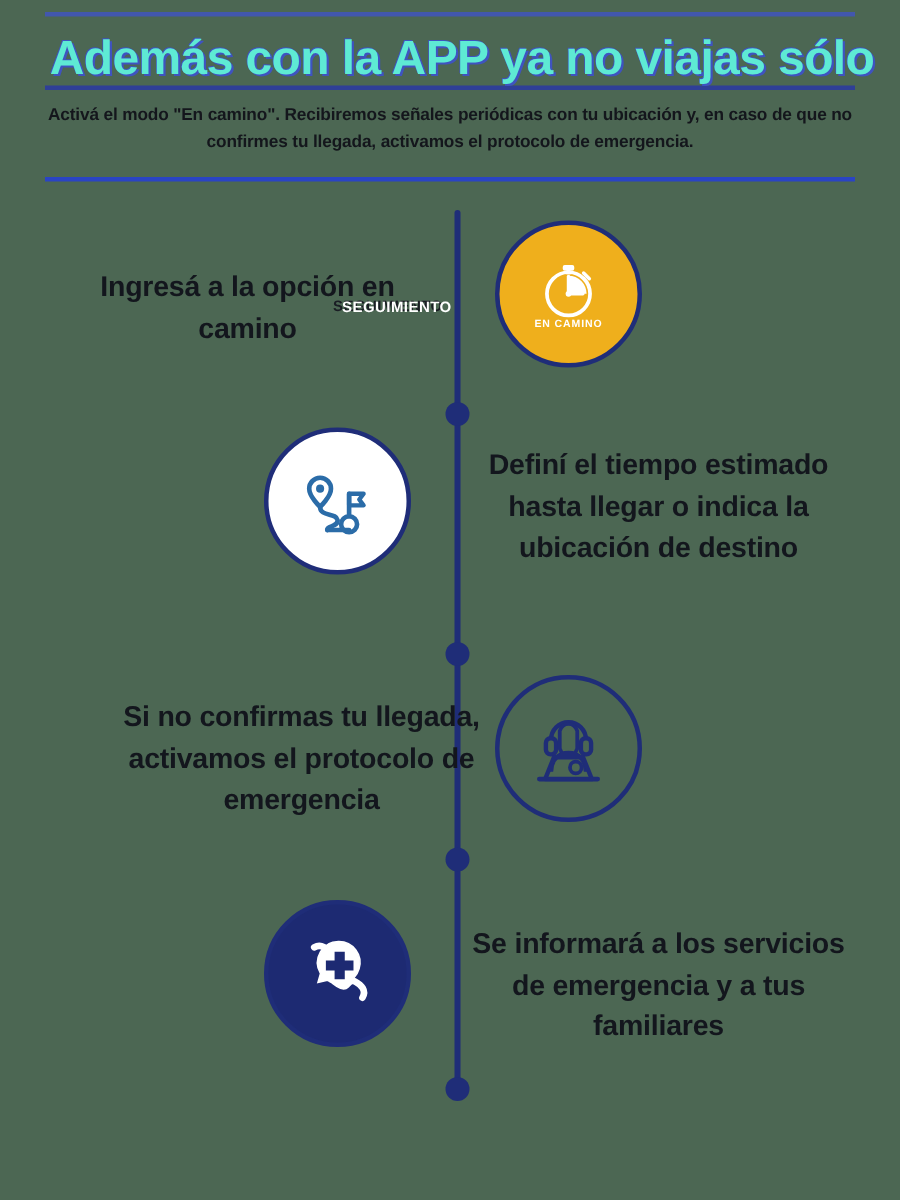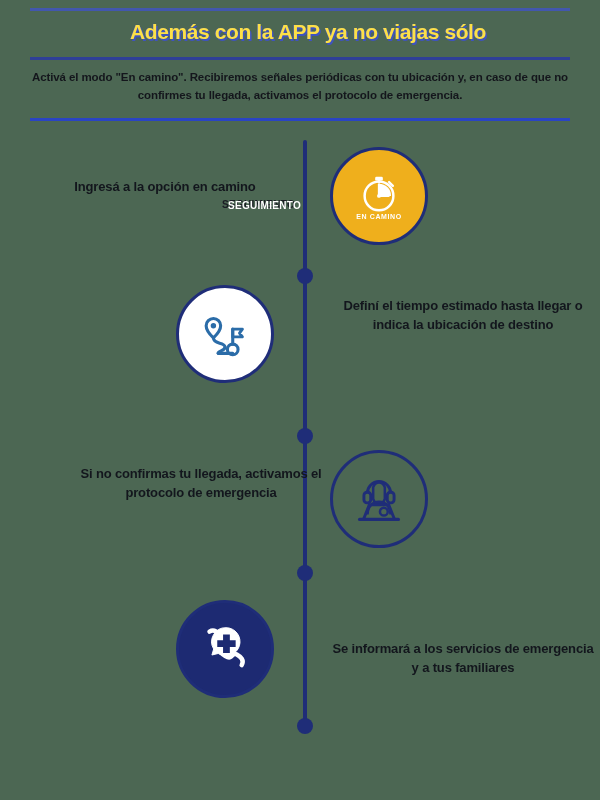--- a/index.html
+++ b/index.html
@@ -13,22 +13,22 @@
 
   
   .divider{position:absolute;left:30px;width:540px;background:#3b4fa8;}
   #div-top{top:8px;height:3px;background:#4257ad;}
   #div-mid{top:57px;height:3px;background:#2f3f97;}
   #div-bot{top:118px;height:3px;background:#2a44c4;}
 
   .title{
     position:absolute;left:16px;right:0;top:20px;
     text-align:center;
-    font-size:21px;font-weight:bold;letter-spacing:-.4px;
-    color:#fde047;
+    font-size:32px;font-weight:bold;letter-spacing:-.4px;
+    color:#5eead4;
     text-shadow:1.5px 1.5px 0 #3f53c0, -0.5px -0.5px 0 #3f53c0;
     white-space:nowrap;
   }
   .subtitle{
     position:absolute;left:32px;width:536px;top:68px;
     text-align:center;font-size:11.5px;font-weight:bold;
     line-height:1.6;color:#14161c;letter-spacing:-.1px;
   }
 
   
@@ -38,25 +38,25 @@
   }
   .node{
     position:absolute;left:297px;width:16px;height:16px;border-radius:50%;
     background:#1f2d78;
   }
 
   
   .step{position:absolute;left:0;width:600px;}
   .step-text{
     position:absolute;text-align:center;
-    font-size:13px;font-weight:bold;line-height:1.45;
+    font-size:19px;font-weight:bold;line-height:1.45;
     color:#13161d;letter-spacing:-.15px;
   }
   .side-left .step-text{left:40px;width:250px;}
-  .side-right .step-text{left:332px;width:262px;}
+  .side-right .step-text{left:308px;width:262px;}
 
   .icon-wrap{position:absolute;width:98px;height:98px;}
   .side-left .icon-wrap{left:330px;}
   .side-right .icon-wrap{left:176px;}
 
   
   .circ{
     position:absolute;inset:0;border-radius:50%;
     box-sizing:border-box;
     display:flex;align-items:center;justify-content:center;
@@ -159,16 +159,16 @@
   <div class="step side-right" style="top:0;">
     <div class="icon-wrap" style="top:600px;">
       <div class="circ circ-navy">
         <svg width="62" height="62" viewBox="0 0 64 64">
           <path d="M16 14 c5 -3 9 1 11 5 c1.6 3 -1 4.5 -2.6 6 c-1.4 1.4 -1 3 0.4 6 c1.6 3.4 4.4 6.4 7.6 8.4 c2.8 1.8 4.4 2 5.8 0.6 c1.6 -1.6 3 -4 6 -2.4 c4 2.2 8 6 5 11" fill="none" stroke="#ffffff" stroke-width="4.6" stroke-linecap="round" stroke-linejoin="round"></path>
           <path d="M33 10 a14.5 14.5 0 1 1 -8 26.6 l-6.5 1.6 l1.8 -6.2 A14.5 14.5 0 0 1 33 10 z" fill="#ffffff" stroke="#ffffff" stroke-width="1"></path>
           <path d="M30 17 h7 v6 h6 v7 h-6 v6 h-7 v-6 h-6 v-7 h6 z" fill="#1d2a72"></path>
         </svg>
       </div>
     </div>
-    <div class="step-text" style="top:616px;margin-top:24px;">Se informará a los servicios de emergencia y a tus familiares</div>
+    <div class="step-text" style="top:616px;">Se informará a los servicios de emergencia y a tus familiares</div>
   </div>
 
 </div>
 
 </body></html>

